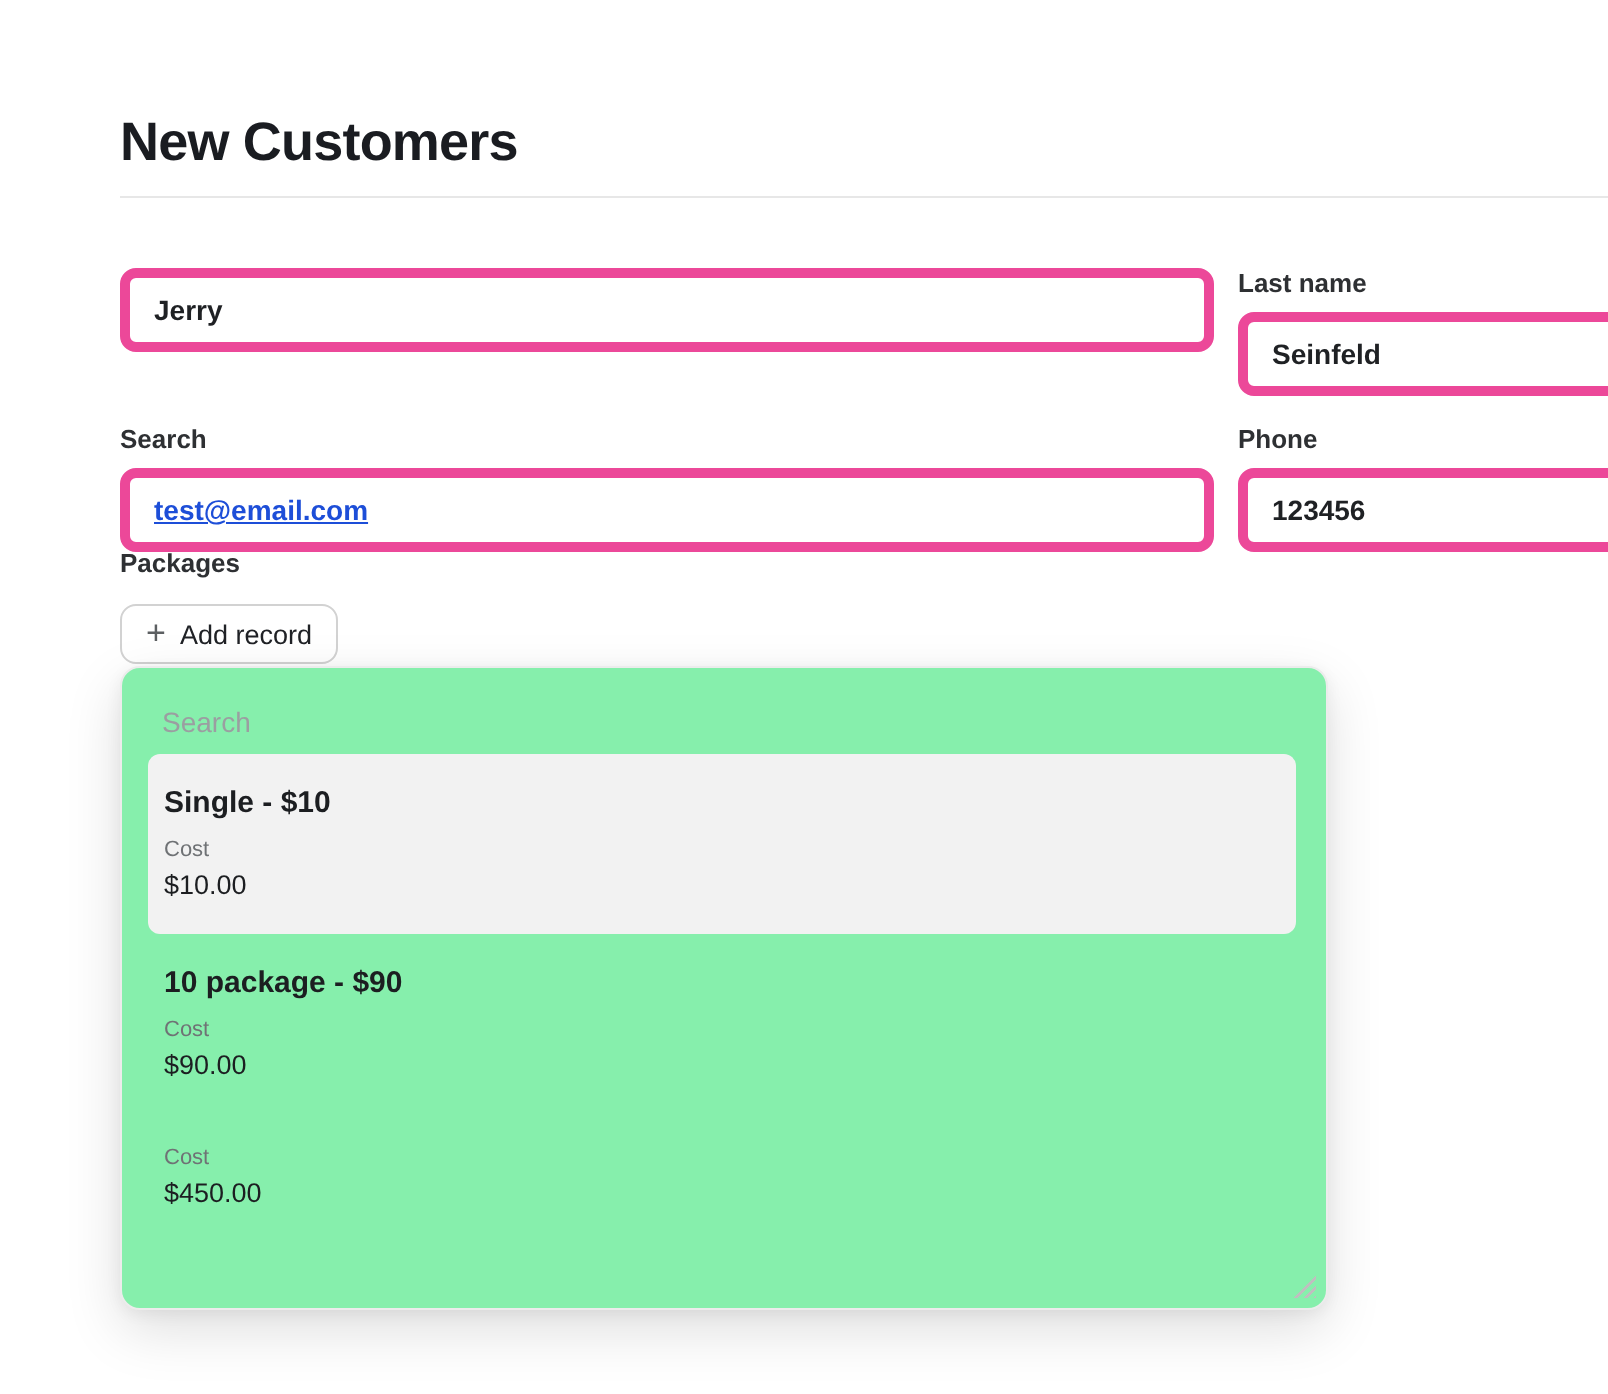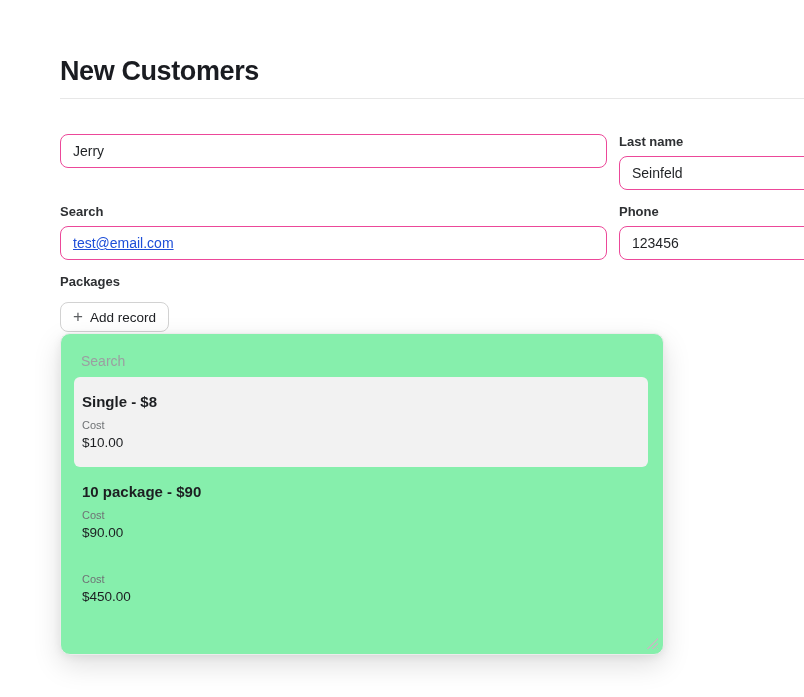--- a/index.html
+++ b/index.html
@@ -43,28 +43,29 @@
     display: block;
     font-size: 13px;
     font-weight: 600;
     color: #2e3033;
     margin-bottom: 7px;
   }
 
   .text-input {
     width: 100%;
     height: 34px;
-    border: 1px solid #ec4899;
+    border: 5px solid #ec4899;
     border-radius: 8px;
     background: #ffffff;
     padding: 16px 12px;
     font-family: "Liberation Sans", sans-serif;
     font-size: 14px;
     color: #1f2124;
     outline: none;
+    font-weight: bold;
   }
 
   .email-input {
     color: #1d4ed8;
     text-decoration: underline;
   }
 
   .packages-section {
     position: absolute;
     left: 60px; top: 274px;
@@ -191,21 +192,21 @@
   </button>
 </div>
 
 <div class="dropdown-panel">
 
   <input class="search-input" type="text" placeholder="Search" style="">
 
   <div class="options-list">
 
     <div class="option highlighted">
-      <div class="option-title">Single - $8</div>
+      <div class="option-title">Single - $10</div>
       <div class="option-cost-label">Cost</div>
       <div class="option-cost-value">$10.00</div>
     </div>
 
     <div class="option">
       <div class="option-title">10 package - $90</div>
       <div class="option-cost-label">Cost</div>
       <div class="option-cost-value">$90.00</div>
     </div>
 

